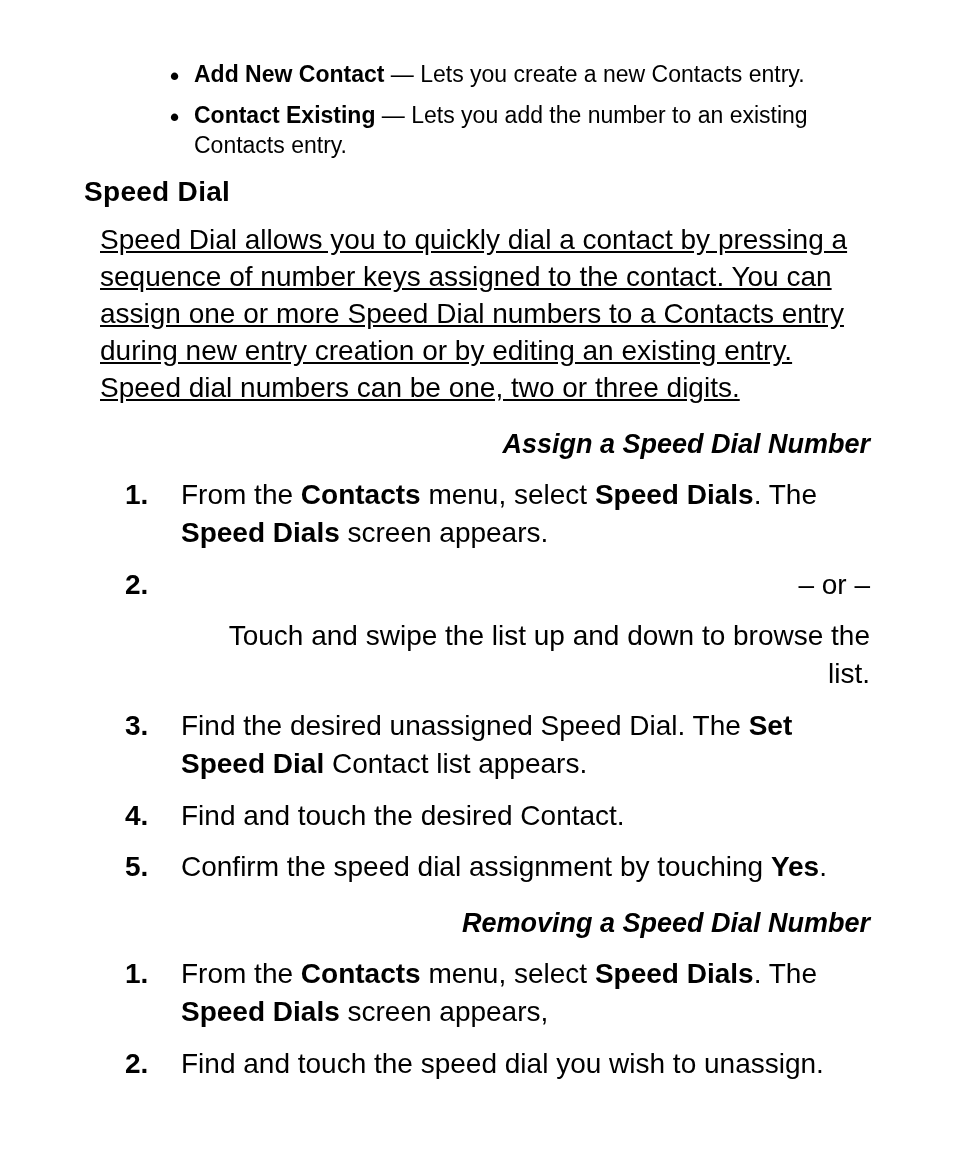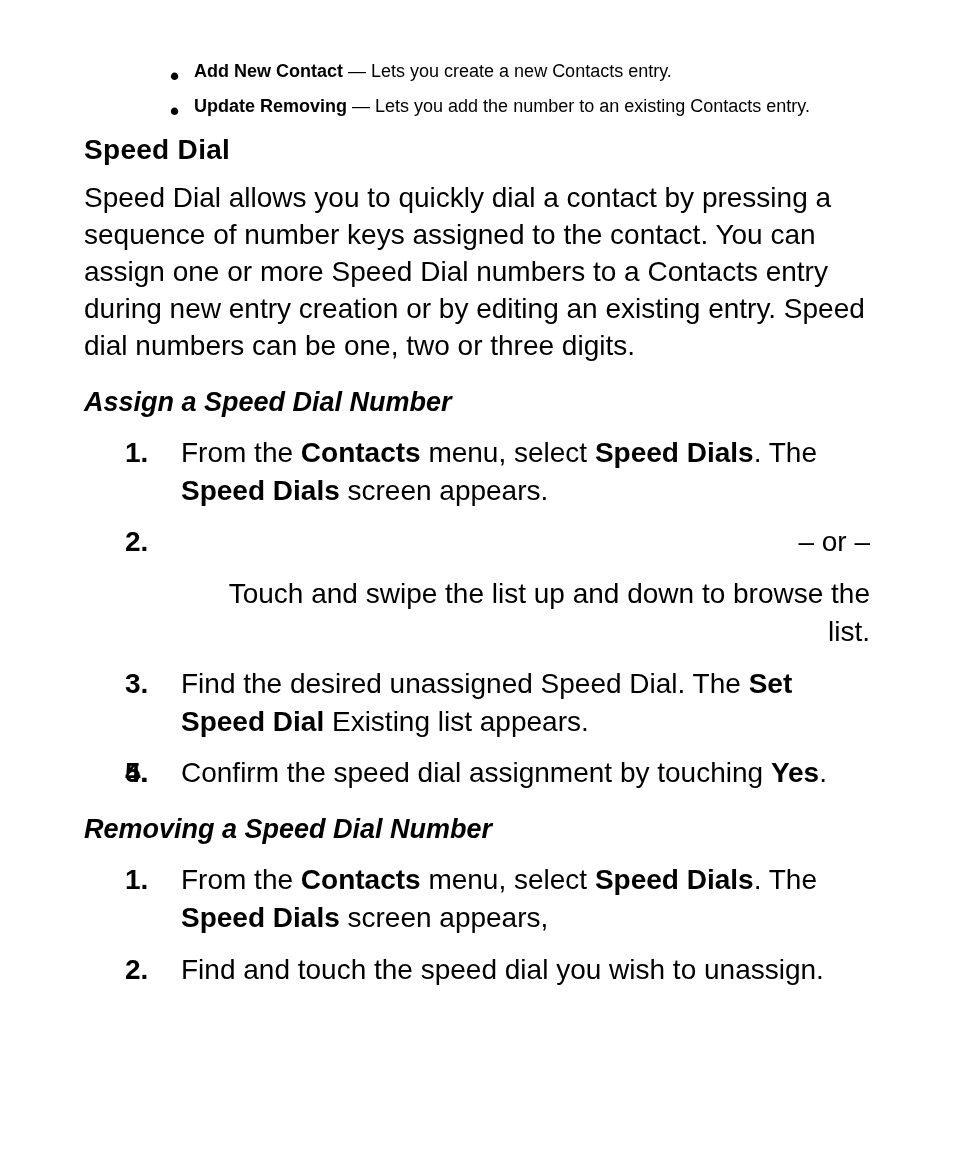--- a/index.html
+++ b/index.html
@@ -13,21 +13,21 @@
       font-stretch: condensed;
     }
     .bullet-list {
       list-style: none;
       padding: 0;
       margin: 0 0 16px 0;
     }
     .bullet-item {
       position: relative;
       padding-left: 110px;
-      font-size: 18px;
+      font-size: 23px;
       line-height: 1.28;
       margin-bottom: 12px;
     }
     .bullet-item::before {
       content: "•";
       position: absolute;
       left: 86px;
       top: 0;
       font-size: 26px;
       font-weight: bold;
@@ -38,27 +38,29 @@
     .heading-1 {
       font-family: Arial, Helvetica, sans-serif;
       font-weight: 900;
       font-size: 28px;
       margin: 10px 0 14px 0;
       letter-spacing: 0.3px;
     }
     .paragraph {
       font-size: 28px;
       line-height: 1.32;
-      margin: 0 0 22px 0;
+      margin: 0 0 22px 16px;
+      text-decoration: underline;
     }
     .subheading {
       font-weight: bold;
       font-style: italic;
       font-size: 27px;
       margin: 0 0 16px 0;
+      text-align: right;
     }
     .ordered-list {
       list-style: none;
       padding: 0;
       margin: 0 0 22px 0;
     }
     .ordered-item {
       position: relative;
       padding-left: 80px;
       font-size: 28px;
@@ -80,35 +82,35 @@
     }
   </style>
 </head>
 <body>
 
 <ul class="bullet-list">
   <li class="bullet-item">
     <span class="bold">Add New Contact</span><span> — Lets you create a new Contacts entry.</span>
   </li>
   <li class="bullet-item">
-    <span class="bold">Update Removing</span><span> — Lets you add the number to an existing Contacts entry.</span>
+    <span class="bold">Contact Existing</span><span> — Lets you add the number to an existing Contacts entry.</span>
   </li>
 </ul>
 
 <h2 class="heading-1">Speed Dial</h2>
 
 <p class="paragraph">Speed Dial allows you to quickly dial a contact by pressing a sequence of number keys assigned to the contact. You can assign one or more Speed Dial numbers to a Contacts entry during new entry creation or by editing an existing entry. Speed dial numbers can be one, two or three digits.</p>
 
 <h3 class="subheading">Assign a Speed Dial Number</h3>
 
 <ol class="ordered-list" id="section1-steps">
     <li class="ordered-item"><span class="ordered-num">1.</span><span><span>From the </span><span class="bold">Contacts</span><span> menu, select </span><span class="bold">Speed Dials</span><span>. The </span><span class="bold">Speed Dials</span><span> screen appears.</span></span></li>
     <li class="ordered-item"><span class="ordered-num">2.</span><span class="or-line">– or –</span><span class="sub-line">Touch and swipe the list up and down to browse the list.</span></li>
-    <li class="ordered-item"><span class="ordered-num">3.</span><span><span>Find the desired unassigned Speed Dial. The </span><span class="bold">Set Speed Dial</span><span> Existing list appears.</span></span></li>
-    <li class="ordered-item"><span class="ordered-num">4.</span></li>
+    <li class="ordered-item"><span class="ordered-num">3.</span><span><span>Find the desired unassigned Speed Dial. The </span><span class="bold">Set Speed Dial</span><span> Contact list appears.</span></span></li>
+    <li class="ordered-item"><span class="ordered-num">4.</span><span><span>Find and touch the desired Contact.</span></span></li>
     <li class="ordered-item"><span class="ordered-num">5.</span><span><span>Confirm the speed dial assignment by touching </span><span class="bold">Yes</span><span>.</span></span></li>
   </ol>
 
 <h3 class="subheading">Removing a Speed Dial Number</h3>
 
 <ol class="ordered-list" id="section2-steps">
     <li class="ordered-item"><span class="ordered-num">1.</span><span><span>From the </span><span class="bold">Contacts</span><span> menu, select </span><span class="bold">Speed Dials</span><span>. The </span><span class="bold">Speed Dials</span><span> screen appears,</span></span></li>
     <li class="ordered-item"><span class="ordered-num">2.</span><span><span>Find and touch the speed dial you wish to unassign.</span></span></li>
   </ol>
 

